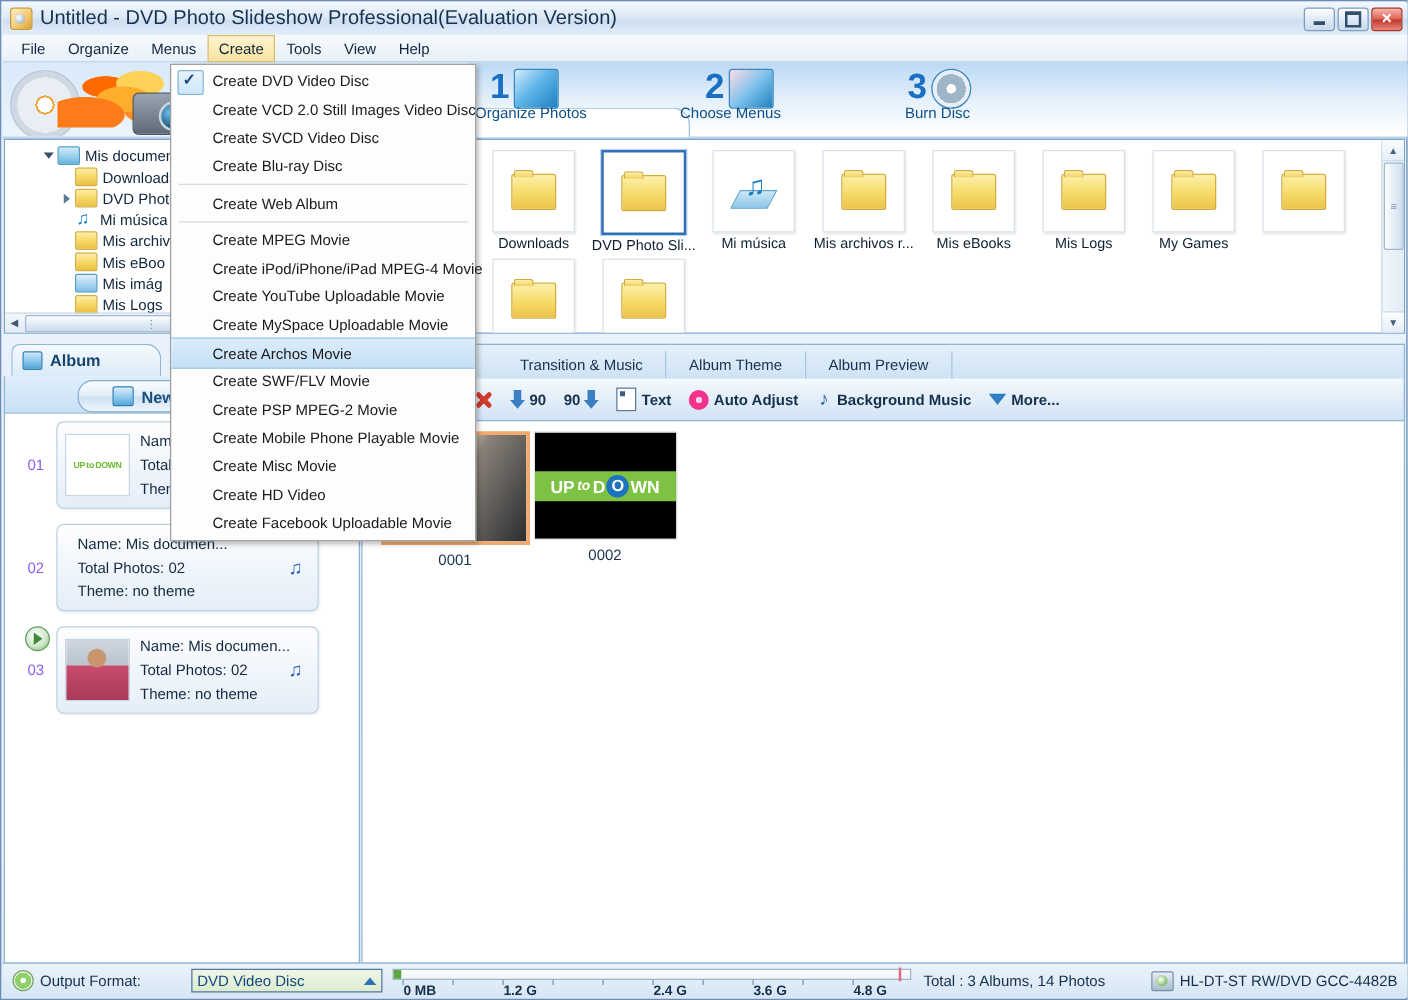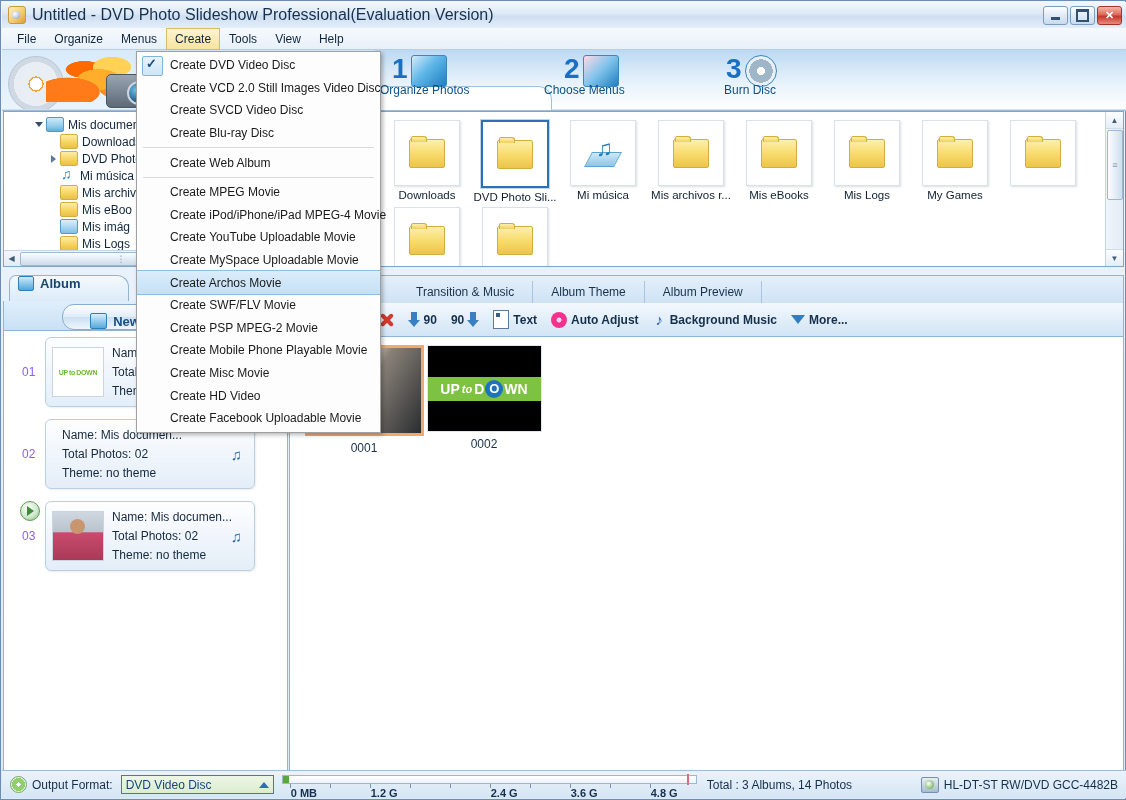--- a/index.html
+++ b/index.html
@@ -221,36 +221,36 @@
   }
 
   
   .album-tab-row{
     position:absolute;left:2px;top:274px;width:285px;height:27px;
   }
   .album-tab{
     position:absolute;left:6px;top:0;width:120px;height:26px;
     background:linear-gradient(180deg,#f4f9fd 0%,#dcebf8 100%);
     border:1px solid #8fb4d4;border-bottom:none;border-radius:7px 12px 0 0;
-    display:flex;align-items:flex-start;padding-left:8px;box-sizing:border-box;
+    display:flex;align-items:center;padding-left:8px;box-sizing:border-box;
   }
   .album-tab .sq{
     width:14px;height:13px;margin-right:6px;border-radius:2px;
     background:linear-gradient(180deg,#cfe9fa,#4fa7da);border:1px solid #2f7fb4;
   }
   .album-tab .lb{font-size:13px;font-weight:bold;color:#15456f;}
   .album-head{
     position:absolute;left:2px;top:300px;width:285px;height:30px;
     background:linear-gradient(180deg,#dfeefb 0%,#c9e1f5 100%);
     border:1px solid #8fb4d4;border-top:none;box-sizing:border-box;
   }
   .new-btn{
     position:absolute;left:58px;top:3px;width:104px;height:24px;border-radius:12px;
     background:linear-gradient(180deg,#fbfdff 0%,#e2eefa 48%,#cde0f3 52%,#eef6fd 100%);
-    border:1px solid #86acd0;display:flex;align-items:flex-end;justify-content:center;gap:6px;
+    border:1px solid #86acd0;display:flex;align-items:center;justify-content:center;gap:6px;
   }
   .new-btn .sq{
     width:15px;height:14px;border-radius:2px;
     background:linear-gradient(180deg,#d8eefc,#57aadd);border:1px solid #2f7fb4;
   }
   .new-btn .lb{font-size:13px;font-weight:bold;color:#1a4e7e;}
   .album-list{
     position:absolute;left:2px;top:330px;width:285px;height:440px;
     background:#fff;border:1px solid #8fb4d4;border-top:none;box-sizing:border-box;overflow:hidden;
   }
@@ -372,20 +372,21 @@
   .sb-disc{
     width:15px;height:15px;border-radius:50%;margin:0 5px 0 8px;
     background:radial-gradient(circle at 50% 50%,#fff 0 20%,#8fcf6c 21% 60%,#e7f1e4 61% 100%);
     border:1px solid #7aa867;flex:none;
   }
   .sb-label{font-size:12px;color:#16304c;margin-right:8px;}
   .sb-combo{
     width:153px;height:19px;background:linear-gradient(180deg,#eef7e6,#dcecd0);
     border:1px solid #53779c;display:flex;align-items:center;padding:0 4px;box-sizing:border-box;
     justify-content:space-between;
+    margin-left:32px;
   }
   .sb-combo .v{font-size:12px;color:#14477d;}
   .sb-combo .ar{border-left:5px solid transparent;border-right:5px solid transparent;border-bottom:6px solid #2f6fb5;}
   .meter{
     position:relative;width:415px;height:22px;margin-left:8px;
   }
   .meter-track{
     position:absolute;left:0;top:1px;width:415px;height:9px;
     background:linear-gradient(180deg,#ffffff,#eef3f8);border:1px solid #9fb6cb;box-sizing:border-box;
   }

